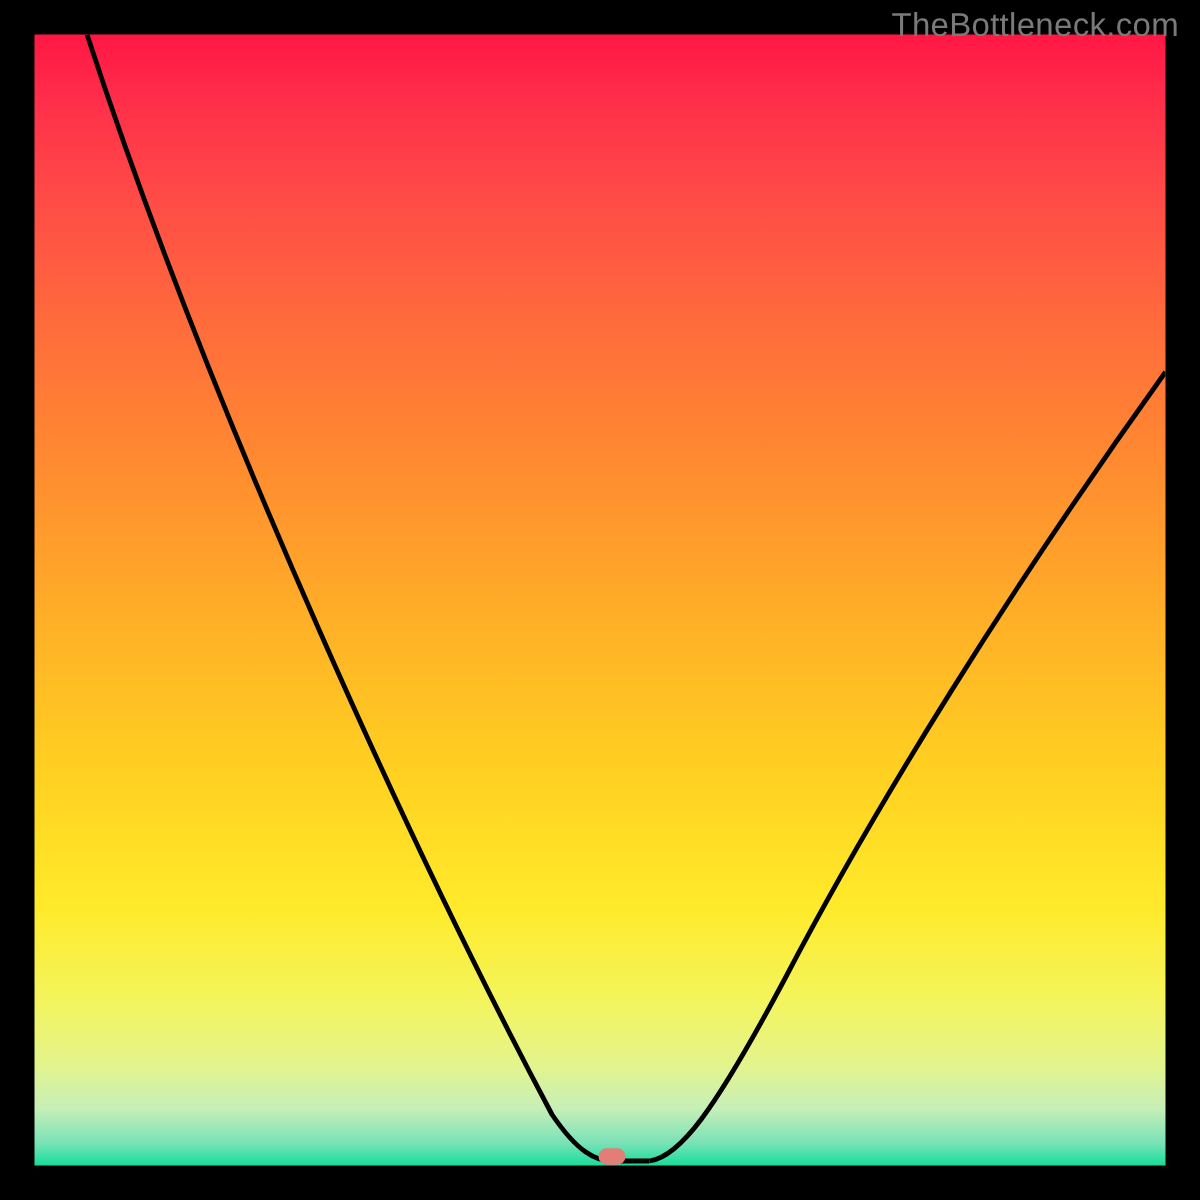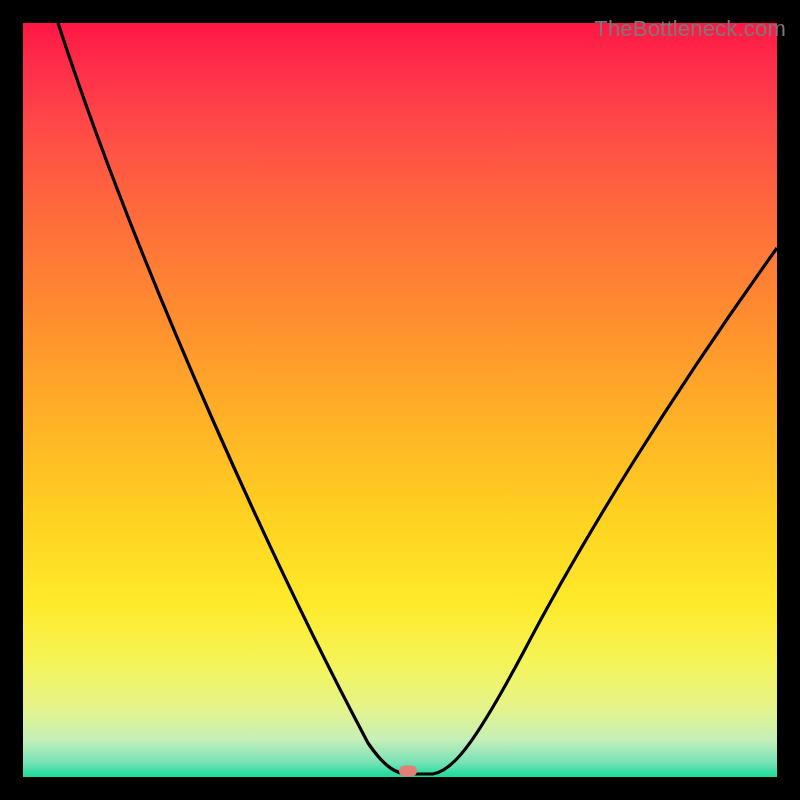--- a/index.html
+++ b/index.html
@@ -12,21 +12,21 @@
     font-family: Arial, Helvetica, sans-serif;
   }
   .frame {
     position: relative;
     width: 800px;
     height: 800px;
     background: #000;
   }
   .watermark {
     position: absolute;
-    top: 16px;
+    top: 4px;
     right: 14px;
     color: #7a7a7a;
     font-size: 22px;
     font-weight: 500;
     letter-spacing: 0.2px;
     z-index: 3;
   }
   .plot-area {
     position: absolute;
     left: 23px;

